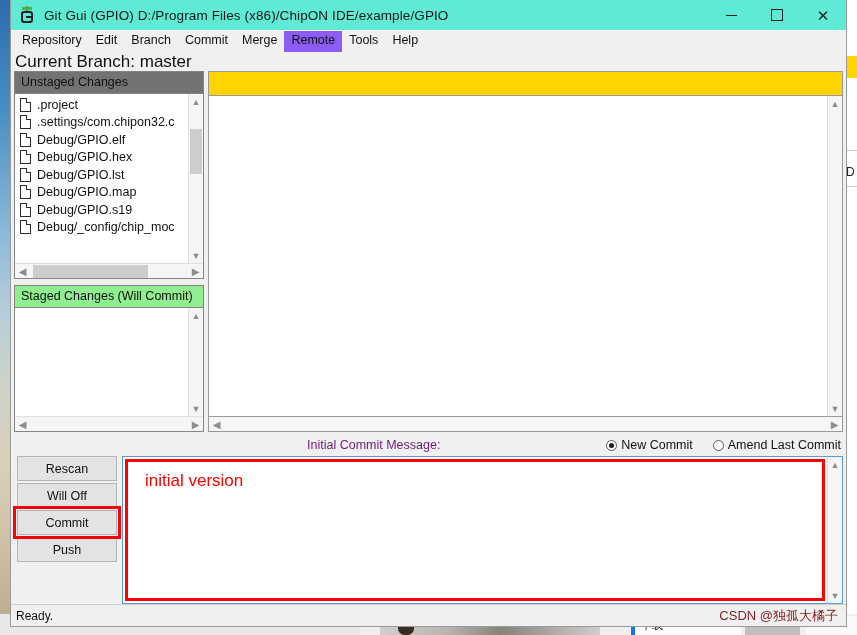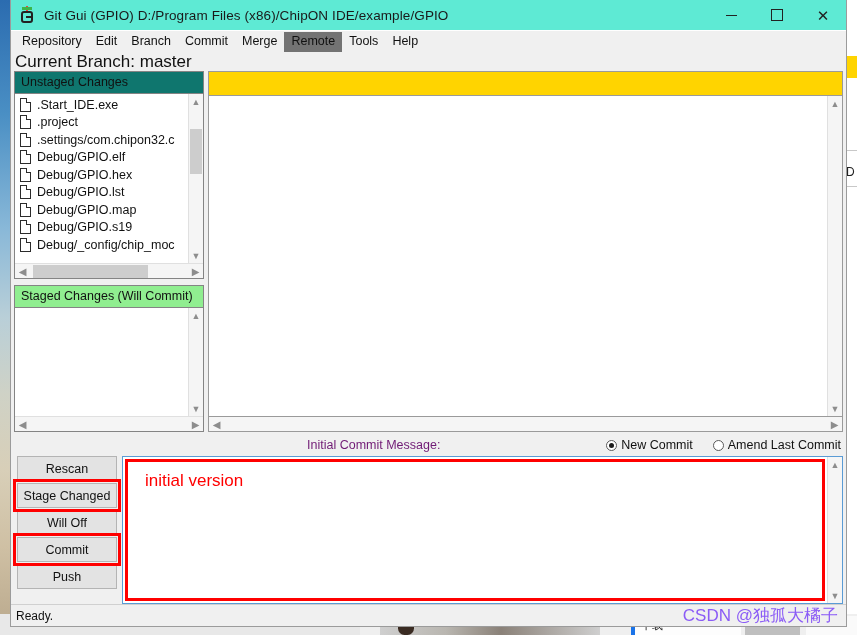--- a/index.html
+++ b/index.html
@@ -98,28 +98,28 @@
     font-size: 13px; color: #222; background: transparent; border: none;
     font-family: "Liberation Sans", sans-serif;
   }
   .win-btn.min-glyph::before { content:""; display:block; width:11px; height:1px; background:#222; }
   .win-btn.max-glyph::before { content:""; display:block; width:10px; height:10px; border:1px solid #222; }
   .win-btn.close-glyph { font-size: 15px; line-height: 1; }
 
   
   #menu-bar {
     height: 21px; flex: 0 0 21px;
-    display: flex; align-items: center;
+    display: flex; 
     background: #f0f0f0; padding-left: 4px;
   }
   .menu-item {
     font-size: 12.5px; color: #111; padding: 2px 7px 3px 7px;
     white-space: nowrap; line-height: 15px;
   }
-  .menu-item.active { background: #737373; }
+  .menu-item.active { background: #8b5cf6; }
 
   
   #branch-bar {
     height: 19px; flex: 0 0 19px;
     font-size: 17px; color: #111; padding-left: 4px; line-height: 19px;
     background: #f0f0f0;
   }
 
   
   #body-split {
@@ -137,21 +137,21 @@
     background: #ffffff;
     display: flex; flex-direction: column;
     min-height: 0;
   }
   #unstaged-panel { flex: 0 0 208px; margin-bottom: 6px; }
   #staged-panel { flex: 1 1 auto; }
   .panel-header {
     font-size: 12.5px; color: #111; padding: 3px 6px 4px 6px;
     border-bottom: 1px solid #848484; white-space: nowrap; overflow: hidden;
   }
-  #unstaged-header { background: #0f766e; }
+  #unstaged-header { background: #737373; }
   #staged-header { background: #90ee90; }
   .panel-inner { flex: 1 1 auto; display: flex; min-height: 0; }
   .file-list {
     flex: 1 1 auto; overflow: hidden; padding: 2px 0 0 0; background: #fff;
   }
   .file-row {
     display: flex; align-items: center; height: 17.5px;
     padding-left: 5px; white-space: nowrap;
   }
   .file-icon {
@@ -264,21 +264,21 @@
 
   
   #status-bar {
     height: 22px; flex: 0 0 22px;
     background: #f0f0f0; border-top: 1px solid #d0d0d0;
     font-size: 12px; color: #111; line-height: 22px; padding-left: 5px;
     position: relative;
   }
   #watermark {
     position: absolute; right: 8px; top: 0; line-height: 22px;
-    font-size: 17px; color: #8b5cf6; white-space: nowrap;
+    font-size: 13px; color: #7f1d1d; white-space: nowrap;
     font-family: "Liberation Sans", sans-serif;
   }
 </style>
 </head>
 <body>
 
 <div id="bg-right-window"></div>
 <div id="bg-right-yellow"></div>
 <div id="bg-right-line1"></div>
 <div id="bg-right-line2"></div>
@@ -326,24 +326,20 @@
   <div id="body-split">
 
     <div id="left-col">
 
       <div class="file-panel" id="unstaged-panel">
         <div class="panel-header" id="unstaged-header">Unstaged Changes</div>
         <div class="panel-inner">
           <div class="file-list" id="unstaged-list">
               <div class="file-row">
                 <span class="file-icon"></span>
-                <span class="file-name">.Start_IDE.exe</span>
-              </div>
-              <div class="file-row">
-                <span class="file-icon"></span>
                 <span class="file-name">.project</span>
               </div>
               <div class="file-row">
                 <span class="file-icon"></span>
                 <span class="file-name">.settings/com.chipon32.c</span>
               </div>
               <div class="file-row">
                 <span class="file-icon"></span>
                 <span class="file-name">Debug/GPIO.elf</span>
               </div>
@@ -432,21 +428,20 @@
         <div class="radio-opt">
           <span class="radio-circle"></span>
           <span>Amend Last Commit</span>
         </div>
       </div>
     </div>
 
     <div id="commit-lower">
       <div id="button-column">
         <div class="gbtn">Rescan</div>
-        <div class="gbtn highlight">Stage Changed</div>
         <div class="gbtn">Will Off</div>
         <div class="gbtn highlight">Commit</div>
         <div class="gbtn">Push</div>
       </div>
 
       <div id="msg-wrap">
         <div id="msg-text">initial version</div>
         <div class="vscroll">
           <div class="arrow">▲</div>
           <div class="track"></div>

